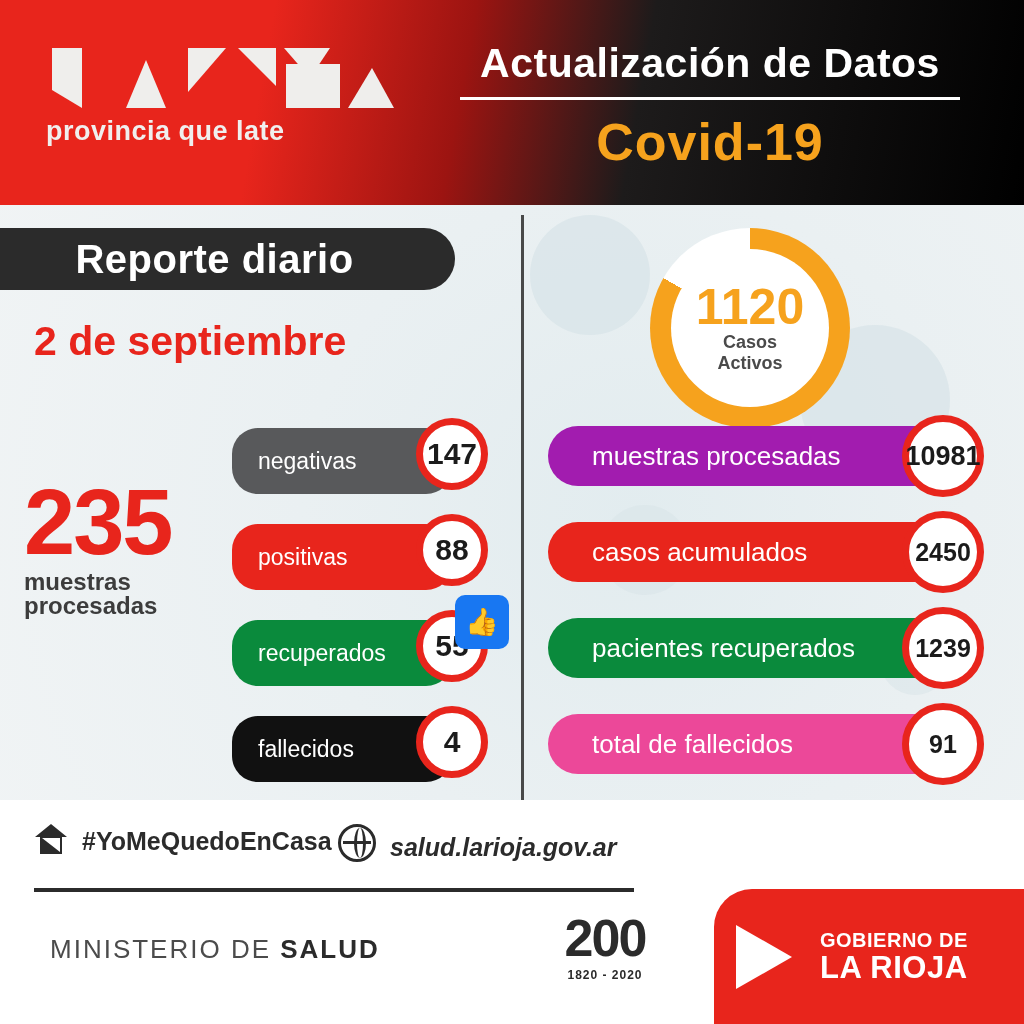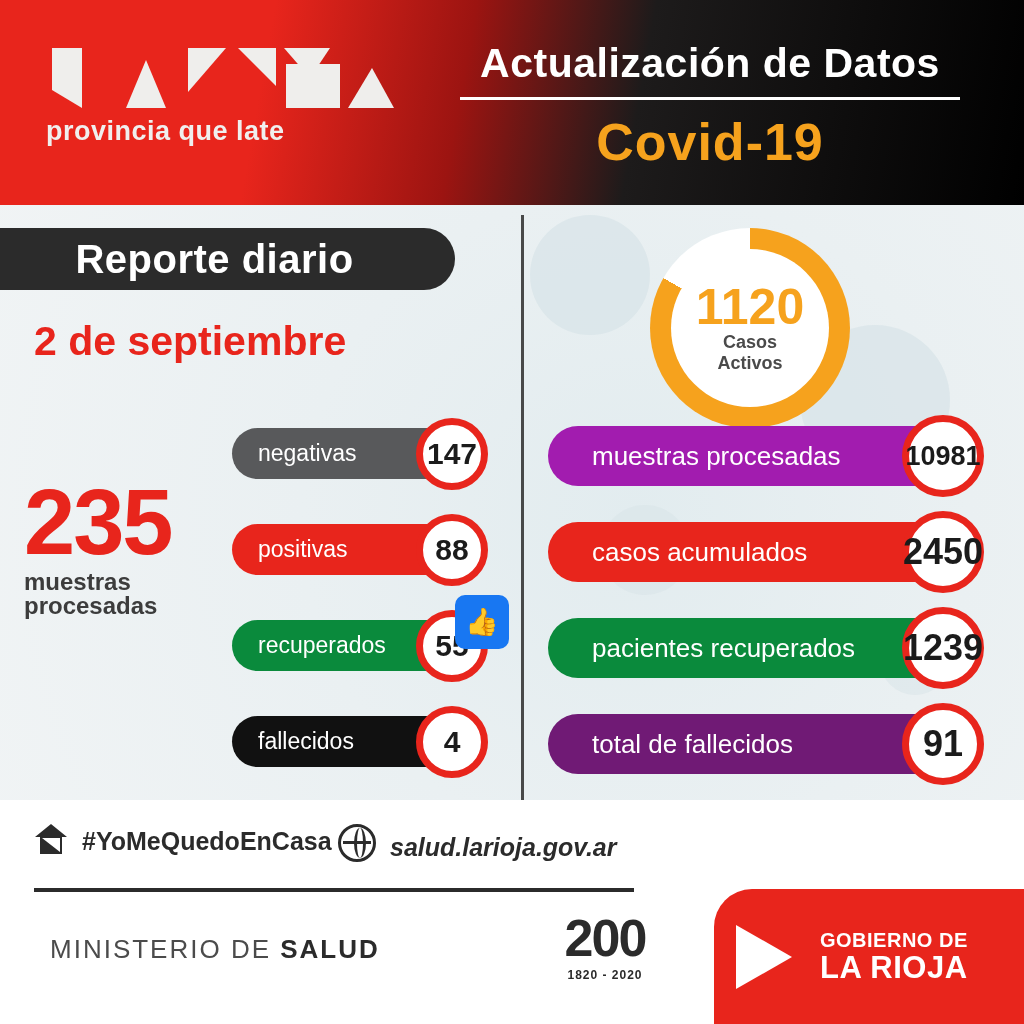--- a/index.html
+++ b/index.html
@@ -85,21 +85,21 @@
   }
   .big-number .num {
     color: #e8251c; font-size: 92px; font-weight: 700; line-height: 84px; letter-spacing: -2px;
   }
   .big-number .cap {
     color: #3c3c3c; font-size: 24px; font-weight: 700; line-height: 24px; margin-top: 6px;
   }
 
   
   .row-s {
-    position: absolute; left: 232px; width: 220px; height: 51px;
+    position: absolute; left: 232px; width: 220px; height: 66px;
     border-radius: 26px;
     display: flex; align-items: center;
   }
   .row-s .lbl {
     color: #ffffff; font-size: 23px; font-weight: 400;
     padding-left: 26px;
   }
   .badge {
     position: absolute;
     border-radius: 50%;
@@ -133,21 +133,21 @@
   .donut-cap { color: #4a4a4a; font-size: 18px; font-weight: 700; line-height: 19px; text-align: center; margin-top: 2px; }
 
   .row-l {
     position: absolute; left: 548px; width: 398px; height: 60px;
     border-radius: 30px;
     display: flex; align-items: center;
   }
   .row-l .lbl {
     color: #ffffff; font-size: 26px; font-weight: 400; padding-left: 44px;
   }
-  .badge-l { width: 82px; height: 82px; font-size: 36px; right: -38px; top: -11px; }
+  .badge-l { width: 82px; height: 82px; font-size: 25px; right: -38px; top: -11px; }
   .badge-l.narrow { font-size: 27px; }
 
   
   .footer {
     position: absolute; left: 0; top: 800px; width: 1024px; height: 224px;
     background: #ffffff;
   }
   .hash-row { position: absolute; left: 34px; top: 22px; display: flex; align-items: flex-end; }
   .house-icon { width: 34px; height: 34px; position: relative; margin-right: 14px; }
   .hash-text { color: #2b2b2b; font-size: 25px; font-weight: 700; }
@@ -263,21 +263,21 @@
   <div class="row-l" style="top:522px; background:#e8251c;">
     <div class="lbl">casos acumulados</div>
     <div class="badge badge-l">2450</div>
   </div>
 
   <div class="row-l" style="top:618px; background:#0a8a3c;">
     <div class="lbl">pacientes recuperados</div>
     <div class="badge badge-l">1239</div>
   </div>
 
-  <div class="row-l" style="top:714px; background:#701a75;">
+  <div class="row-l" style="top:714px; background:#ec4899;">
     <div class="lbl">total de fallecidos</div>
     <div class="badge badge-l">91</div>
   </div>
 
   <div class="footer">
     <div class="hash-row">
       <svg class="house-icon" viewBox="0 0 34 34">
         <polygon points="17,2 33,15 28,15 28,32 6,32 6,15 1,15" fill="#2b2b2b"></polygon>
         <polygon points="8,16 26,16 26,30 8,30" fill="#ffffff"></polygon>
         <polygon points="8,16 26,30 8,30" fill="#2b2b2b"></polygon>

